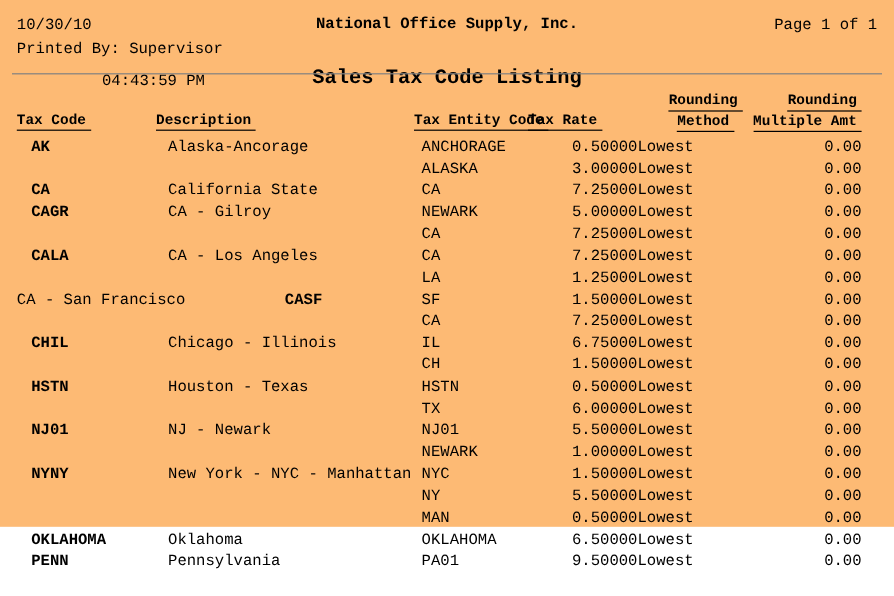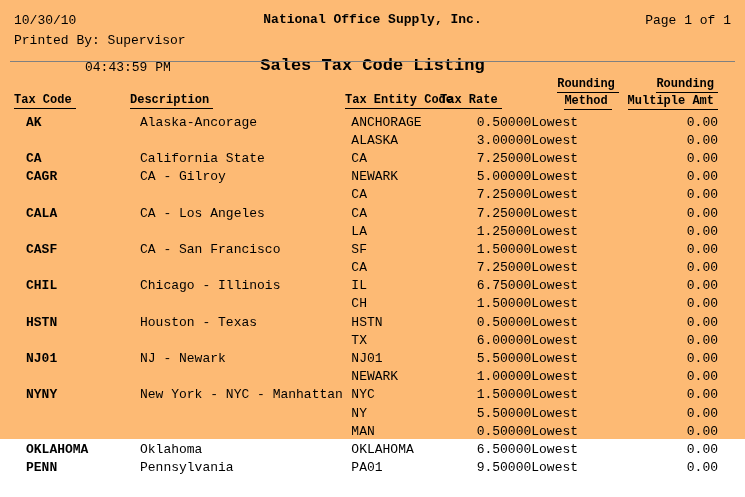--- a/index.html
+++ b/index.html
@@ -135,22 +135,22 @@
   <div class="row">
     <div class="c code"></div>
     <div class="c desc"></div>
     <div class="c entity">LA</div>
     <div class="c rate">1.25000</div>
     <div class="c method">Lowest</div>
     <div class="c mult">0.00</div>
   </div>
 
   <div class="row">
+    <div class="c desc">CA - San Francisco</div>
     <div class="c code">CASF</div>
-    <div class="c desc">CA - San Francisco</div>
     <div class="c entity">SF</div>
     <div class="c rate">1.50000</div>
     <div class="c method">Lowest</div>
     <div class="c mult">0.00</div>
   </div>
 
   <div class="row">
     <div class="c code"></div>
     <div class="c desc"></div>
     <div class="c entity">CA</div>

